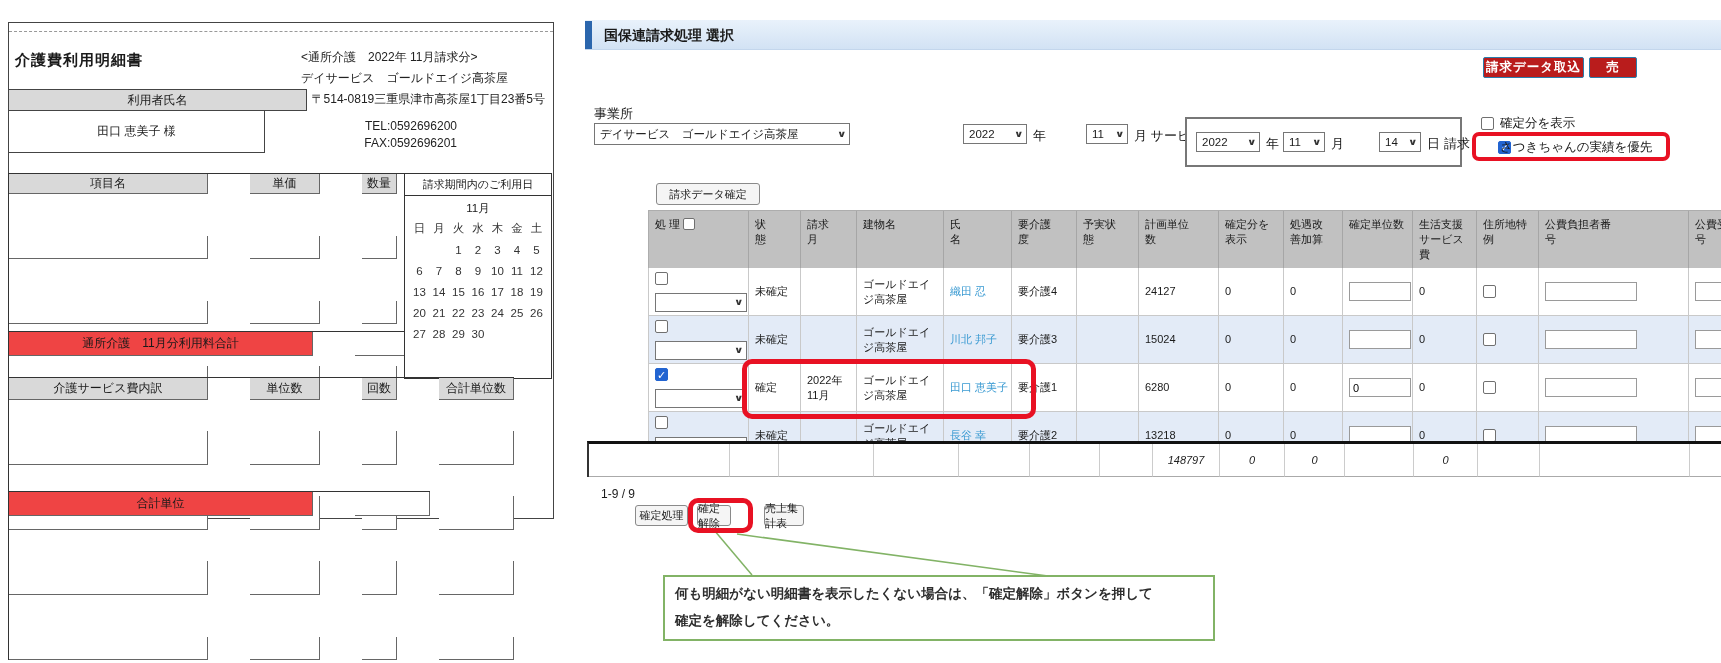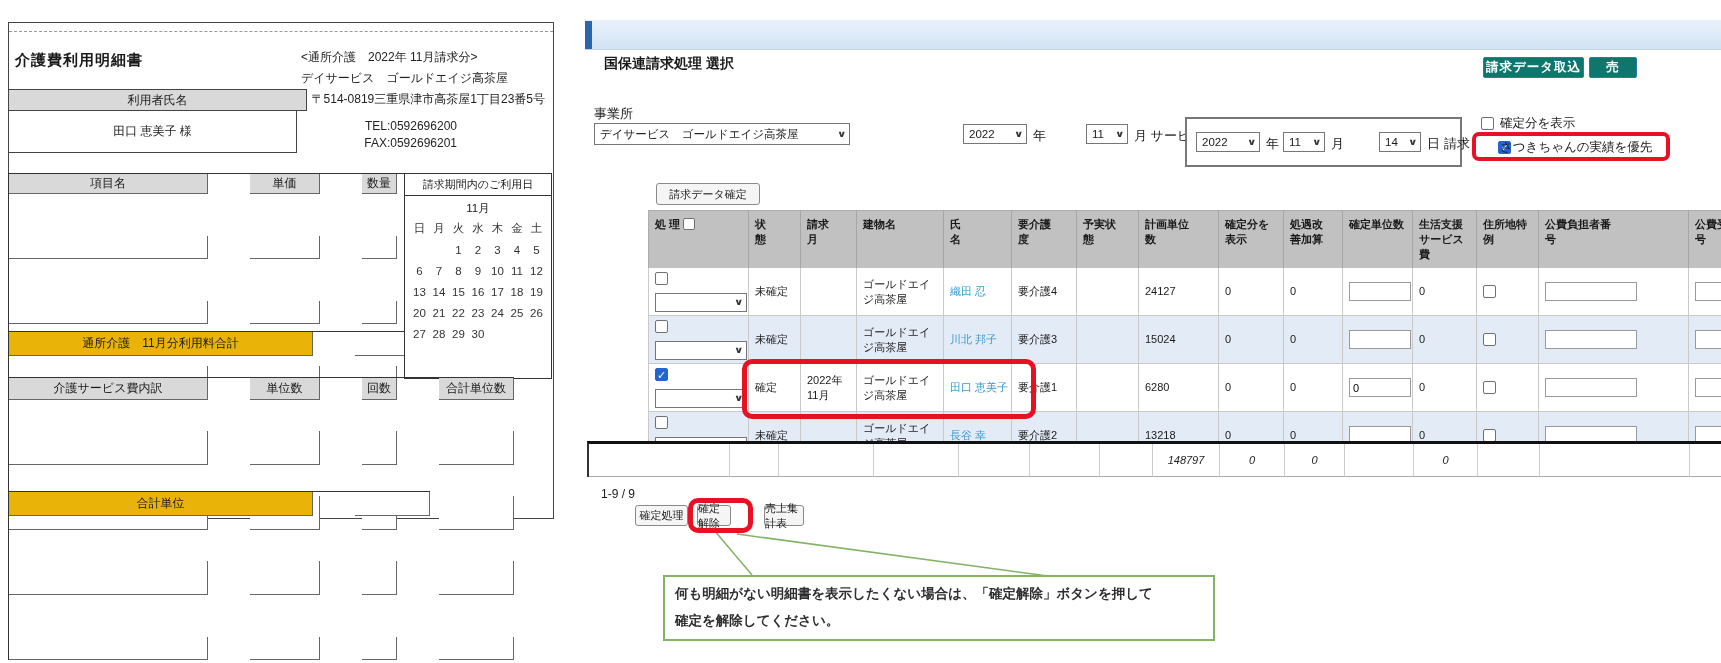--- a/index.html
+++ b/index.html
@@ -12,35 +12,35 @@
   .doc .dashline { position:absolute; left:0; top:8px; width:100%; border-top:1px dashed #999; }
   .doc-title { font-size:15px; font-weight:bold; letter-spacing:1px; }
   .doc-small { font-size:12px; color:#222; }
   .gcell { background:#d9d9d9; border:1px solid #444; display:flex; align-items:center; justify-content:center; font-size:12px; }
   .wcell { background:#fff; border:1px solid #444; display:flex; align-items:center; justify-content:center; font-size:12px; }
   .dgrid { display:grid; position:absolute;gap:42px; }
   .dgrid > div { border-right:1px solid #666; border-bottom:1px solid #666; font-size:12px; }
   .dgrid { border-left:1px solid #333; border-top:1px solid #333; }
   .dg-head { background:#d9d9d9; display:flex; align-items:center; justify-content:center; }
   .dg-cell { background:#fff; }
-  .dg-foot-label { background:#eab308; display:flex; align-items:center; justify-content:center; }
+  .dg-foot-label { background:#ef4444; display:flex; align-items:center; justify-content:center; }
   .dg-foot-val { background:#fff; display:flex; align-items:center; justify-content:flex-end; padding-right:5px; }
   .cal { position:absolute; left:395px; top:150px; width:148px; height:206px; border:1px solid #333; background:#fff; font-size:11.5px; }
   .cal-title { height:22px; border-bottom:1px solid #333; display:flex; align-items:center; justify-content:center; font-size:11px; }
   .cal-month { height:20px; display:flex; align-items:center; justify-content:center; margin-top:2px; }
   .cal-grid { display:grid; grid-template-columns:repeat(7,19.5px); justify-content:center; }
   .cal-grid span { display:flex; align-items:center; justify-content:center; height:21px; color:#333; }
 
   
   .band { position:absolute; left:585px; top:20px; width:1136px; height:30px;
           background:linear-gradient(180deg,#e9f2fb 0%,#d2e2f4 100%); border-bottom:1px solid #c3d6ec; }
   .band-accent { position:absolute; left:0; top:1px; width:7px; height:28px; background:#2b66ad; }
-  .band-title { position:absolute; left:19px; top:7px; font-size:14px; font-weight:bold; color:#1a1a1a;margin-top:28px; }
-
-  .bluebtn { background:#0f766e; color:#fff; border:1px solid #2a7dab; border-radius:2px;
+  .band-title { position:absolute; left:19px; top:7px; font-size:14px; font-weight:bold; color:#1a1a1a; }
+
+  .bluebtn { background:#b91c1c; color:#fff; border:1px solid #2a7dab; border-radius:2px;
              display:flex; align-items:center; justify-content:center; font-size:12.5px; font-weight:bold; letter-spacing:1px; cursor:pointer; }
   .btn { background:#f5f5f5; border:1px solid #8a8a8a; border-radius:3px; display:flex; align-items:center; justify-content:center;
          font-size:11px; color:#1a1a1a; cursor:pointer; }
   .lbl { font-size:13px; color:#1a1a1a; }
   .sel { border:1px solid #767676; background:#fff; height:20px; display:flex; align-items:center; justify-content:space-between;
          padding:0 4px 0 5px; font-size:11.5px; cursor:pointer; }
   .sel .arr { font-size:9px; color:#333; font-weight:bold; transform:scaleX(1.3); }
   .billbox { border:2px solid #777; background:#fff; }
 
   .cb { width:13px; height:13px; border:1px solid #707070; background:#fff; border-radius:2px; display:inline-block; position:relative; cursor:pointer; }
@@ -68,36 +68,36 @@
             border-top:3px solid #111; border-left:2px solid #333; background:#fff; overflow:hidden; }
   .sumrow > div { border-right:1px solid #ccc; border-bottom:1px solid #aaa; display:flex; align-items:center; justify-content:center;
                   font-size:11px; font-style:italic; color:#222; }
 
   .redbox { position:absolute; border:5px solid #e81123; border-radius:10px; pointer-events:none; z-index:50; background:transparent; }
   .greenbox { position:absolute; left:663px; top:575px; width:552px; height:66px; border:2px solid #82b366; background:#fff; z-index:40; }
   .greenbox .l1 { position:absolute; left:10px; top:8px; font-size:13.5px; font-weight:bold; color:#2e2e2e; }
   .greenbox .l2 { position:absolute; left:10px; top:35px; font-size:13.5px; font-weight:bold; color:#2e2e2e; }
   svg.overlay { position:absolute; left:0; top:0; z-index:45; pointer-events:none; }
 
-  .hspan { display:inline-block; vertical-align:top;font-weight:bold; }
+  .hspan { display:inline-block; vertical-align:top; }
 </style>
 </head>
 <body>
 
 <div id="page">
 
   
   <div class="doc">
     <div class="dashline"></div>
     <div class="abs doc-title" style="left:6px;top:28px">介護費利用明細書</div>
     <div class="abs doc-small" style="left:292px;top:26px">&lt;通所介護　2022年 11月請求分&gt;</div>
     <div class="abs doc-small" style="left:292px;top:47px">デイサービス　ゴールドエイジ高茶屋</div>
 
     <div class="abs gcell" style="left:-1px;top:66px;width:299px;height:22px">利用者氏名</div>
-    <div class="abs wcell" style="left:-1px;top:87px;width:289px;height:43px">田口 恵美子 様</div>
+    <div class="abs wcell" style="left:-1px;top:87px;width:257px;height:43px">田口 恵美子 様</div>
 
     <div class="abs doc-small" style="left:240px;top:68px;width:296px;text-align:right">〒514-0819三重県津市高茶屋1丁目23番5号</div>
     <div class="abs doc-small" style="left:240px;top:96px;width:208px;text-align:right">TEL:0592696200</div>
     <div class="abs doc-small" style="left:240px;top:113px;width:208px;text-align:right">FAX:0592696201</div>
 
     <div class="dgrid" style="left:-1px;top:150px;grid-template-columns:199px 70px 35px 75px">
       <div class="dg-head" style="height:20px">項目名</div>
       <div class="dg-head">単価</div>
       <div class="dg-head">数量</div>
       <div class="dg-head">金額</div>

